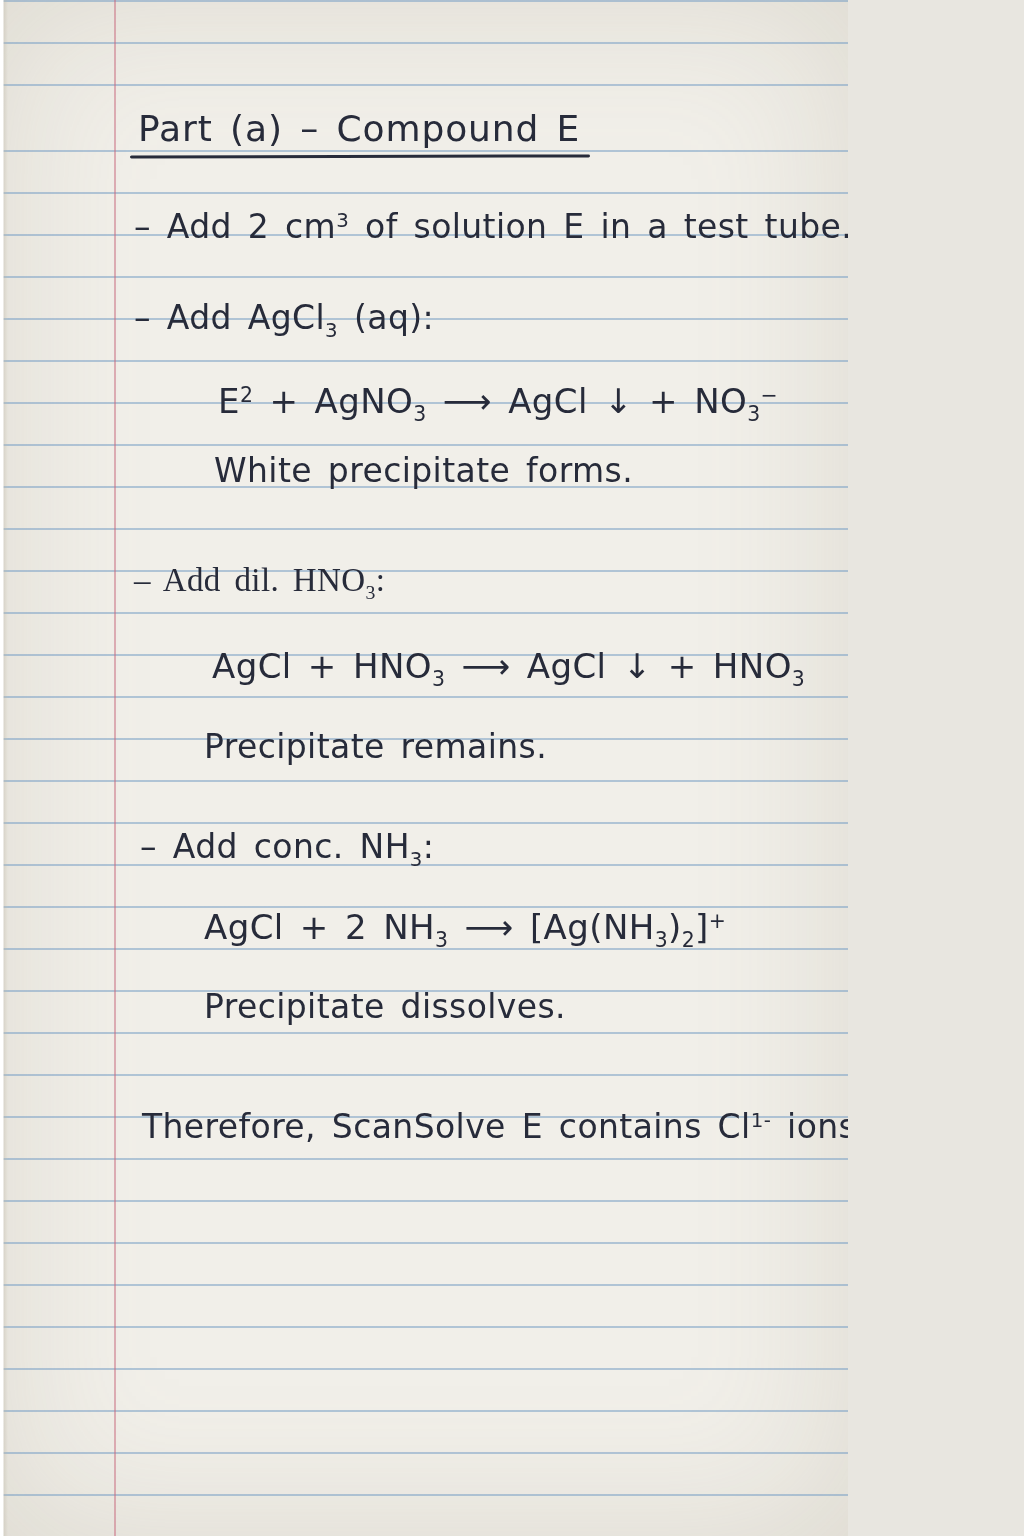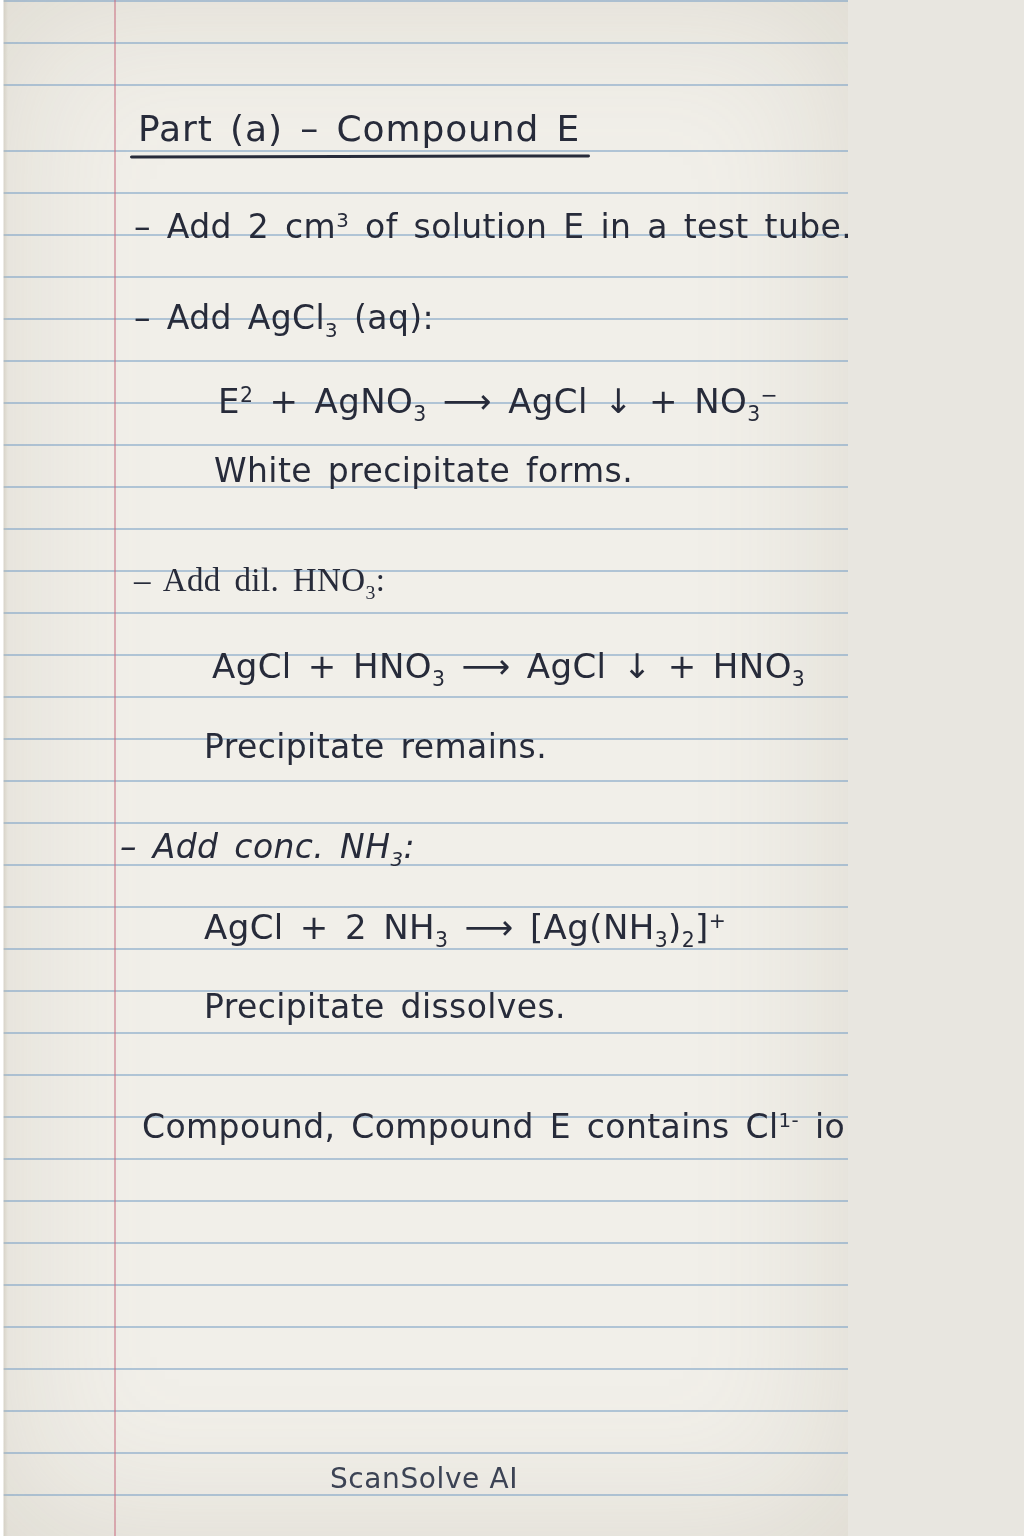--- a/index.html
+++ b/index.html
@@ -76,20 +76,19 @@
 
   <div>
       <div class="line heading" style="left: 138px; top: 106px;"><span>Part (a) – Compound E</span><div class="underline"></div></div>
       <div class="line" style="left: 134px; top: 206px;"><span>– Add 2 cm</span><sup>3</sup><span> of solution E in a test tube.</span></div>
       <div class="line" style="left: 134px; top: 297px;"><span>– Add AgCl</span><sub>3</sub><span> (aq):</span></div>
       <div class="line eq" style="left: 218px; top: 380px;"><span>E</span><sup>2</sup><span> + AgNO</span><sub>3</sub><span> ⟶ AgCl ↓ + NO</span><sub>3</sub><sup>−</sup></div>
       <div class="line" style="left: 214px; top: 450px;"><span>White precipitate forms.</span></div>
       <div class="line" style="left: 134px; top: 560px; font-family: Liberation Serif, serif;"><span>– Add dil. HNO</span><sub>3</sub><span>:</span></div>
       <div class="line eq" style="left: 212px; top: 645px;"><span>AgCl + HNO</span><sub>3</sub><span> ⟶ AgCl ↓ + HNO</span><sub>3</sub></div>
       <div class="line" style="left: 204px; top: 726px;"><span>Precipitate remains.</span></div>
-      <div class="line" style="left: 120px; top: 826px; font-style: italic;"><span>– Add conc. NH</span><sub>3</sub><span>:</span></div>
+      <div class="line" style="left: 140px; top: 826px;"><span>– Add conc. NH</span><sub>3</sub><span>:</span></div>
       <div class="line eq" style="left: 204px; top: 906px;"><span>AgCl + 2 NH</span><sub>3</sub><span> ⟶ [Ag(NH</span><sub>3</sub><span>)</span><sub>2</sub><span>]</span><sup>+</sup></div>
       <div class="line" style="left: 204px; top: 986px;"><span>Precipitate dissolves.</span></div>
-      <div class="line" style="left: 142px; top: 1106px;"><span>Compound, Compound E contains Cl</span><sup>1-</sup><span> ions.</span></div>
+      <div class="line" style="left: 142px; top: 1106px;"><span>Therefore, ScanSolve E contains Cl</span><sup>1-</sup><span> ions.</span></div>
     </div>
 
-  <div class="footer" style="top: 1462px;">ScanSolve AI</div>
 </div>
 
 </body></html>

